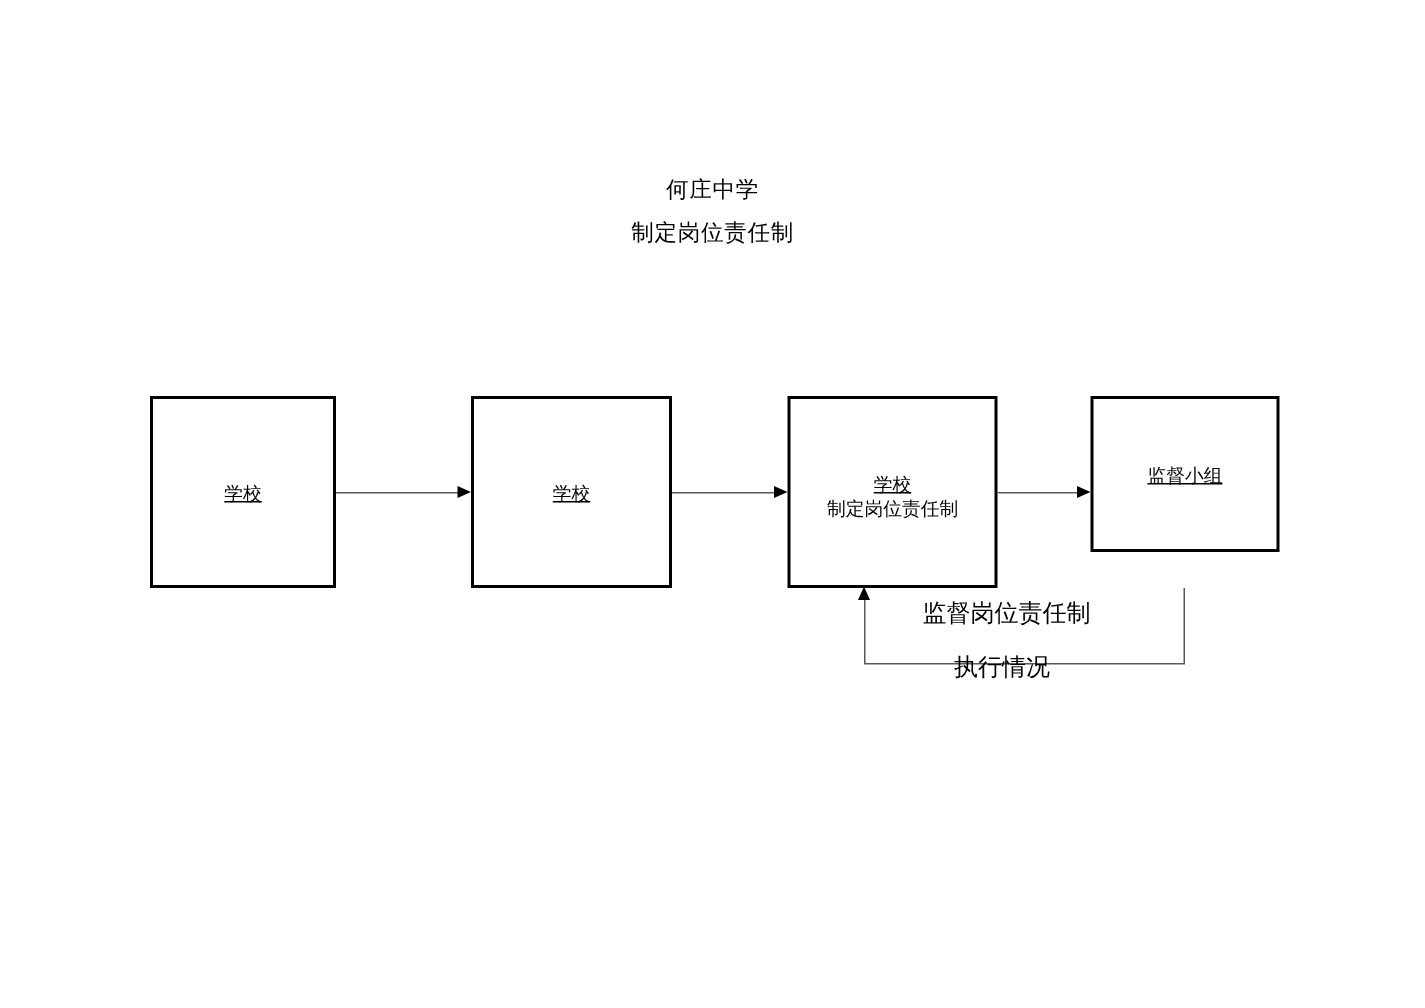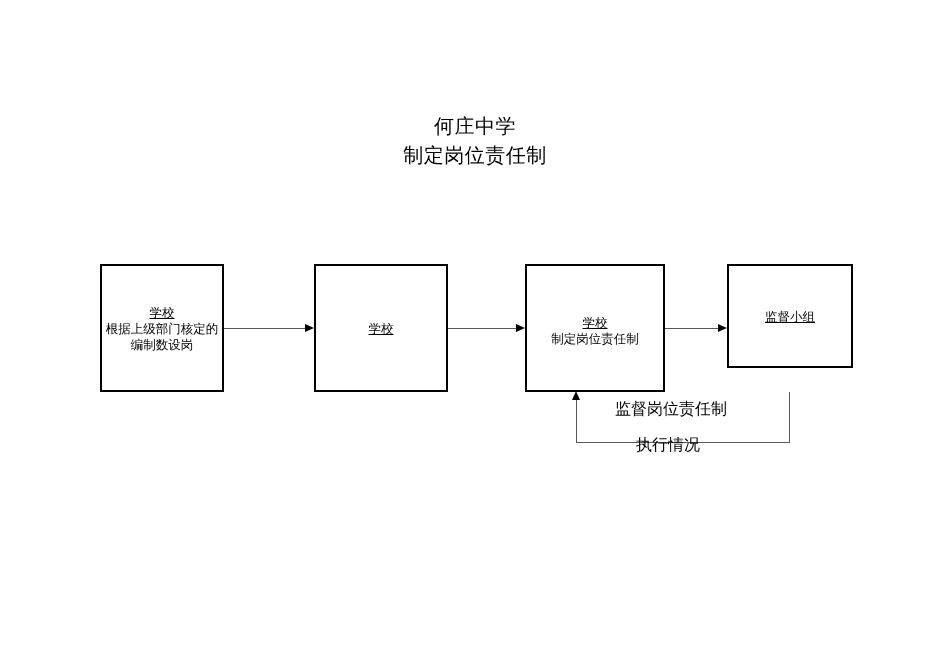--- a/index.html
+++ b/index.html
@@ -19,21 +19,21 @@
   }
 
   
   .title-block {
     position: absolute;
     left: 0;
     top: 112px;
     width: 950px;
     text-align: center;
     font-family: "Liberation Sans", "DejaVu Sans", sans-serif;
-    font-size: 20px;
+    font-size: 15px;
     line-height: 29px;
     color: #000000;
     letter-spacing: 0.5px;
   }
   .title-line { display: block; }
 
   
   .node {
     position: absolute;
     box-sizing: border-box;
@@ -135,21 +135,20 @@
 <div id="canvas">
 
   <div class="title-block">
     <span class="title-line">何庄中学</span>
     <span class="title-line">制定岗位责任制</span>
   </div>
 
   <div class="node" id="node-1">
     <div class="node-inner">
       <span class="node-heading">学校</span>
-      <span class="node-body">根据上级部门核定的编制数设岗</span>
     </div>
   </div>
 
   <div class="node" id="node-2">
     <div class="node-inner">
       <span class="node-heading">学校</span>
     </div>
   </div>
 
   <div class="node" id="node-3">

